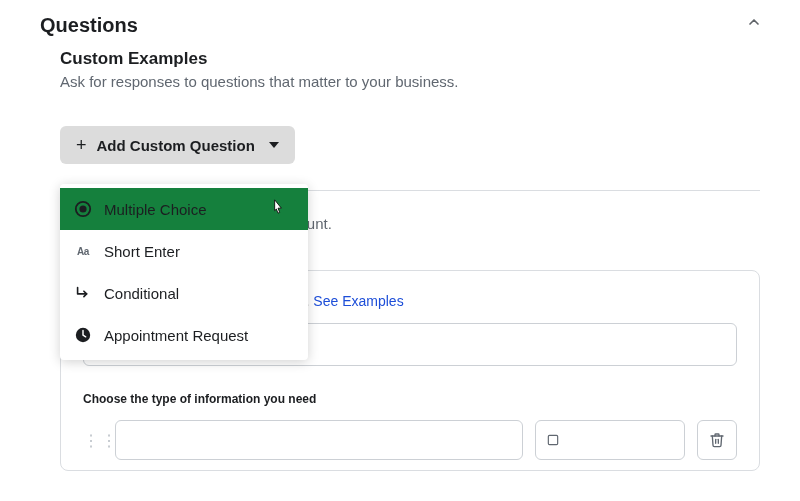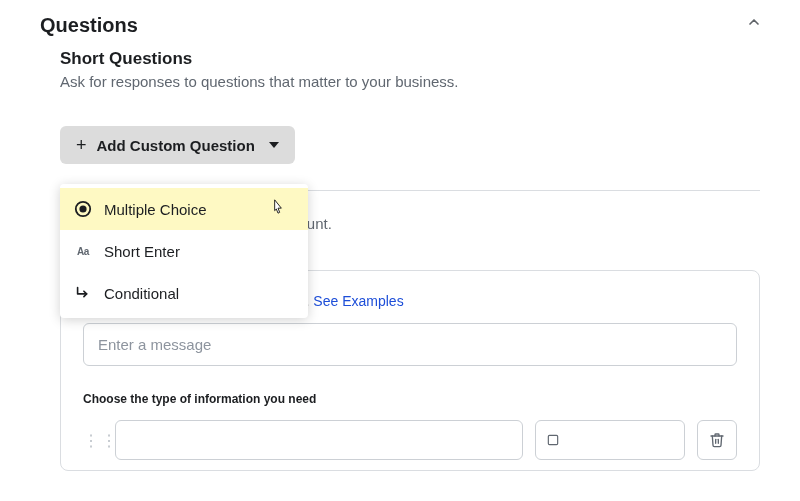--- a/index.html
+++ b/index.html
@@ -77,21 +77,21 @@
   }
   .dropdown-item {
     display: flex;
     align-items: center;
     gap: 12px;
     padding: 12px 14px;
     font-size: 15px;
     cursor: pointer;
   }
   .dropdown-item.hover {
-    background: #fef9c3;
+    background: #15803d;
   }
   .dd-icon {
     width: 18px; height: 18px;
     flex: 0 0 18px;
     display: flex;
     align-items: center;
     justify-content: center;
     color: #1c1e21;
   }
   .aa-icon {
@@ -191,21 +191,21 @@
 <div class="section-header">
   <div class="section-title">Questions</div>
   <span class="chevron">
     <svg viewBox="0 0 24 24" width="16" height="16" fill="none" stroke="currentColor" stroke-width="2.5" stroke-linecap="round" stroke-linejoin="round">
         <polyline points="6 15 12 9 18 15"></polyline>
       </svg>
   </span>
 </div>
 
 <div class="sub">
-  <div class="sub-title">Short Questions</div>
+  <div class="sub-title">Custom Examples</div>
   <div class="sub-desc">Ask for responses to questions that matter to your business.</div>
 
   <button class="add-btn">
     <span class="plus">+</span>
     <span>Add Custom Question</span>
     <span class="caret-down"></span>
   </button>
 
   <hr class="divider">
 
@@ -256,20 +256,29 @@
   </div>
   <div class="dropdown-item">
     <span class="dd-icon">
       <svg viewBox="0 0 20 20" width="18" height="18" fill="none" stroke="#1c1e21" stroke-width="1.8" stroke-linecap="round" stroke-linejoin="round">
           <path d="M4 4 L4 11 L14 11"></path>
           <polyline points="11 8 14 11 11 14"></polyline>
         </svg>
     </span>
     <span>Conditional</span>
   </div>
+  <div class="dropdown-item">
+    <span class="dd-icon">
+      <svg viewBox="0 0 20 20" width="18" height="18">
+          <circle cx="10" cy="10" r="8" fill="#1c1e21"></circle>
+          <path d="M10 5 L10 10 L13 12" stroke="#fff" stroke-width="1.6" fill="none" stroke-linecap="round"></path>
+        </svg>
+    </span>
+    <span>Appointment Request</span>
+  </div>
 </div>
 
 <div class="cursor">
   <svg viewBox="0 0 24 26">
       <path d="M8 2 L8 15 L10 13 L12 18 L14 17 L12 12 L16 12 Z" fill="#fff" stroke="#000" stroke-width="1"></path>
       <circle cx="12" cy="13" r="11" fill="none" stroke="#000" stroke-width="0"></circle>
     </svg>
 </div>
 
 </body></html>

